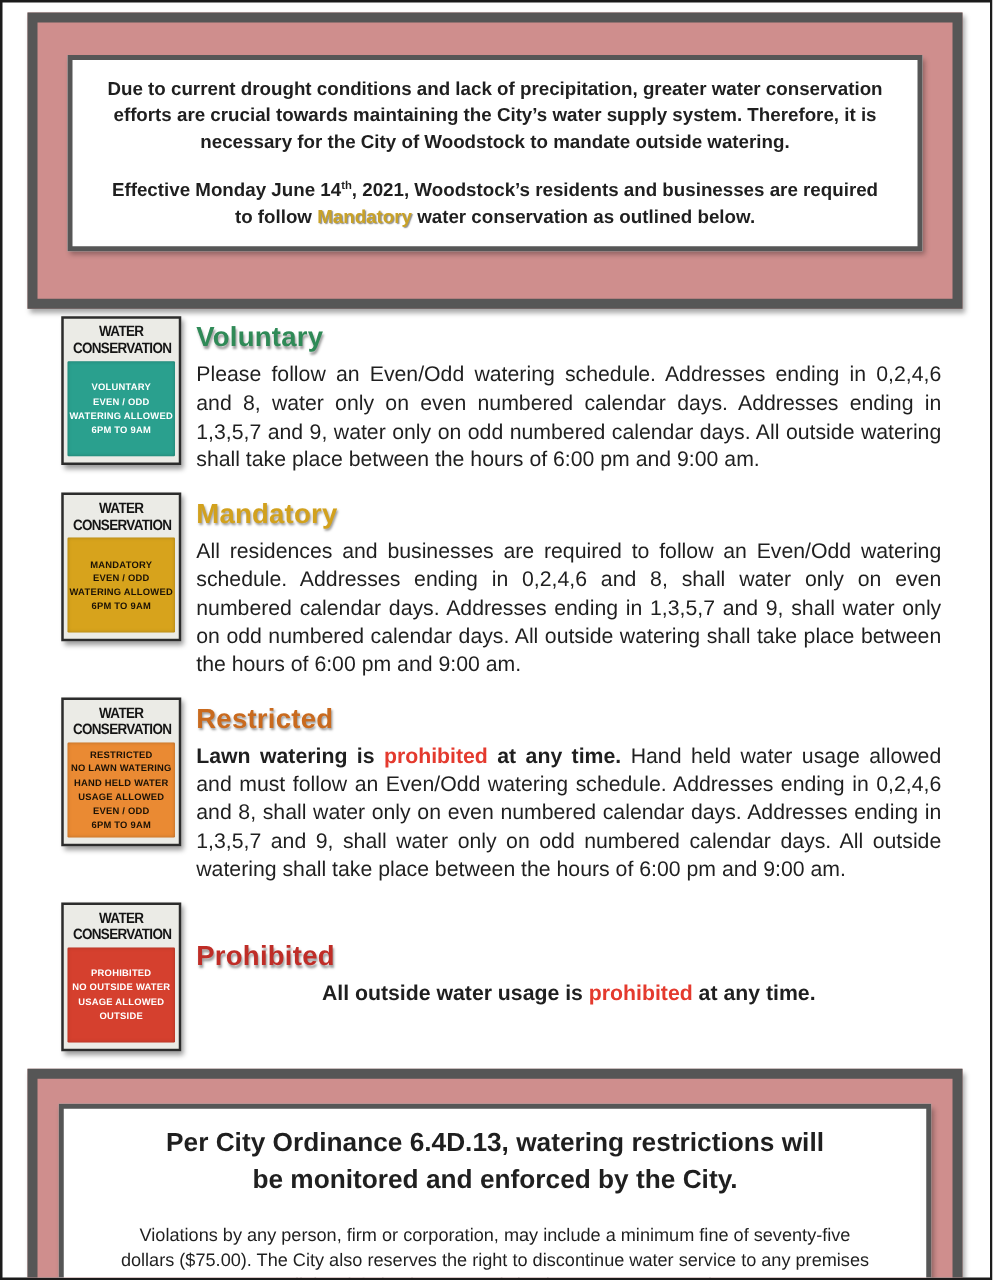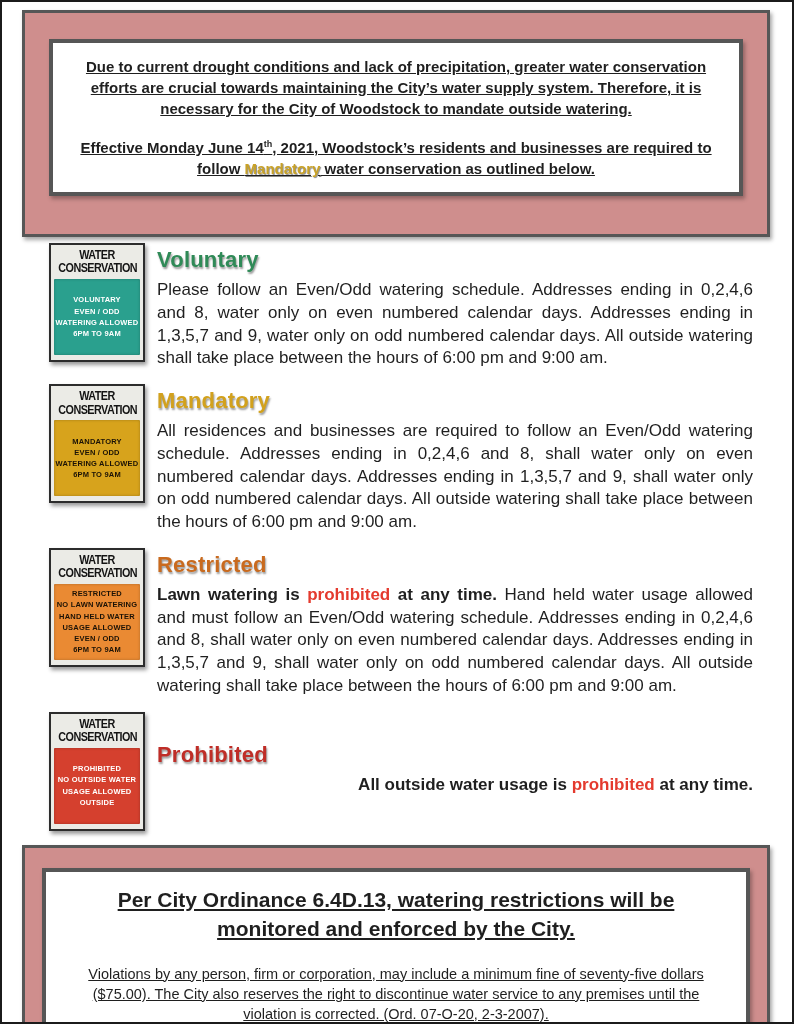--- a/index.html
+++ b/index.html
@@ -13,24 +13,23 @@
     position: absolute; left: 0; top: 0;
     width: 794px; height: 1024px;
     box-sizing: border-box;
     border: 2px solid #1b1b1b;
     background: #ffffff;
     overflow: hidden;
   }
 
   
   .banner {
-    border: 3px solid #000000;
+    border: 8px solid #000000;
     box-shadow: 2px 3px 4px rgba(0,0,0,0.35);
     box-sizing: border-box;
-    text-decoration: underline;
   }
   .top-banner  { margin: 8px 22px 6px 20px; padding: 26px 24px 38px 24px; }
   .bottom-banner { margin: 13px 22px 0 20px; padding: 20px 17px 17px 17px; }
   .banner-inner {
     background: #ffffff;
     border: 4px solid #565656;
     box-shadow: 2px 3px 4px rgba(0,0,0,0.3);
     text-align: center;
   }
   .top-banner .banner-inner { padding: 13px 26px; }
@@ -114,21 +113,21 @@
     text-shadow: 1px 2px 2px #9a9a9a;
     letter-spacing: 0.2px;
   }
   .tier-row.prohibited-row .tier-heading { margin-top: 30px; }
   .tier-body {
     font-size: 17px;
     line-height: 1.34;
     margin: 0;
     text-align: justify;
   }
-  .tier-body.bold-body { font-weight: bold; text-align: right; }
+  .tier-body.bold-body { font-weight: bold; text-align: center; }
   .bold-intro { font-weight: bold; }
 </style>
 </head>
 <body>
 
 <div class="page">
 
   <div class="banner top-banner" style="background-color: rgb(207, 142, 141); border-color: rgb(86, 86, 86);">
     <div class="banner-inner" style="border-color: rgb(86, 86, 86);">
       <p class="banner-p">Due to current drought conditions and lack of precipitation, greater water conservation efforts are crucial towards maintaining the City’s water supply system.  Therefore, it is necessary for the City of Woodstock to mandate outside watering.</p>

